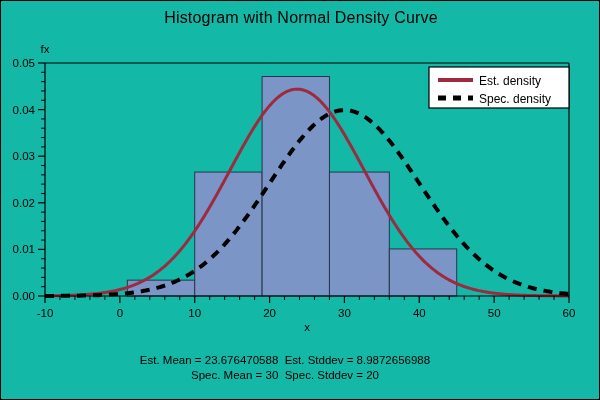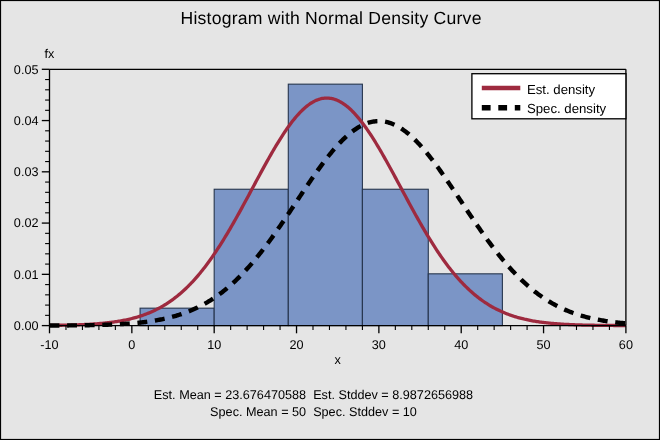--- a/index.html
+++ b/index.html
@@ -7,21 +7,21 @@
     padding: 0;
     background: #ffffff;
   }
   body {
     font-family: "Liberation Sans", sans-serif;
   }
   #root {
     position: relative;
     width: 600px;
     height: 400px;
-    background: #e5e5e5;
+    background: #14b8a6;
     border: 1px solid #000000;
     box-sizing: border-box;
     overflow: hidden;
   }
   #chart-title {
     position: absolute;
     top: 8px;
     left: 0;
     width: 600px;
     text-align: center;
@@ -173,16 +173,16 @@
         <text x="478" y="84" class="legend-label">Est. density</text>
         <path d="M437,97 L472,97" stroke="#000000" stroke-width="5" fill="none" stroke-dasharray="8,7"></path>
         <text x="478" y="102" class="legend-label">Spec. density</text>
       </g>
     <text id="xaxis-name" class="axis-name" x="306" y="330" text-anchor="middle">x</text>
     <text id="yaxis-name" class="axis-name" x="44" y="52" text-anchor="middle">fx</text>
   </svg>
 
   <div id="footnotes">
     <div class="footnote-line">Est. Mean = 23.676470588  Est. Stddev = 8.9872656988</div>
-    <div class="footnote-line">Spec. Mean = 50  Spec. Stddev = 10</div>
+    <div class="footnote-line">Spec. Mean = 30  Spec. Stddev = 20</div>
   </div>
 
 </div>
 
 </body></html>

